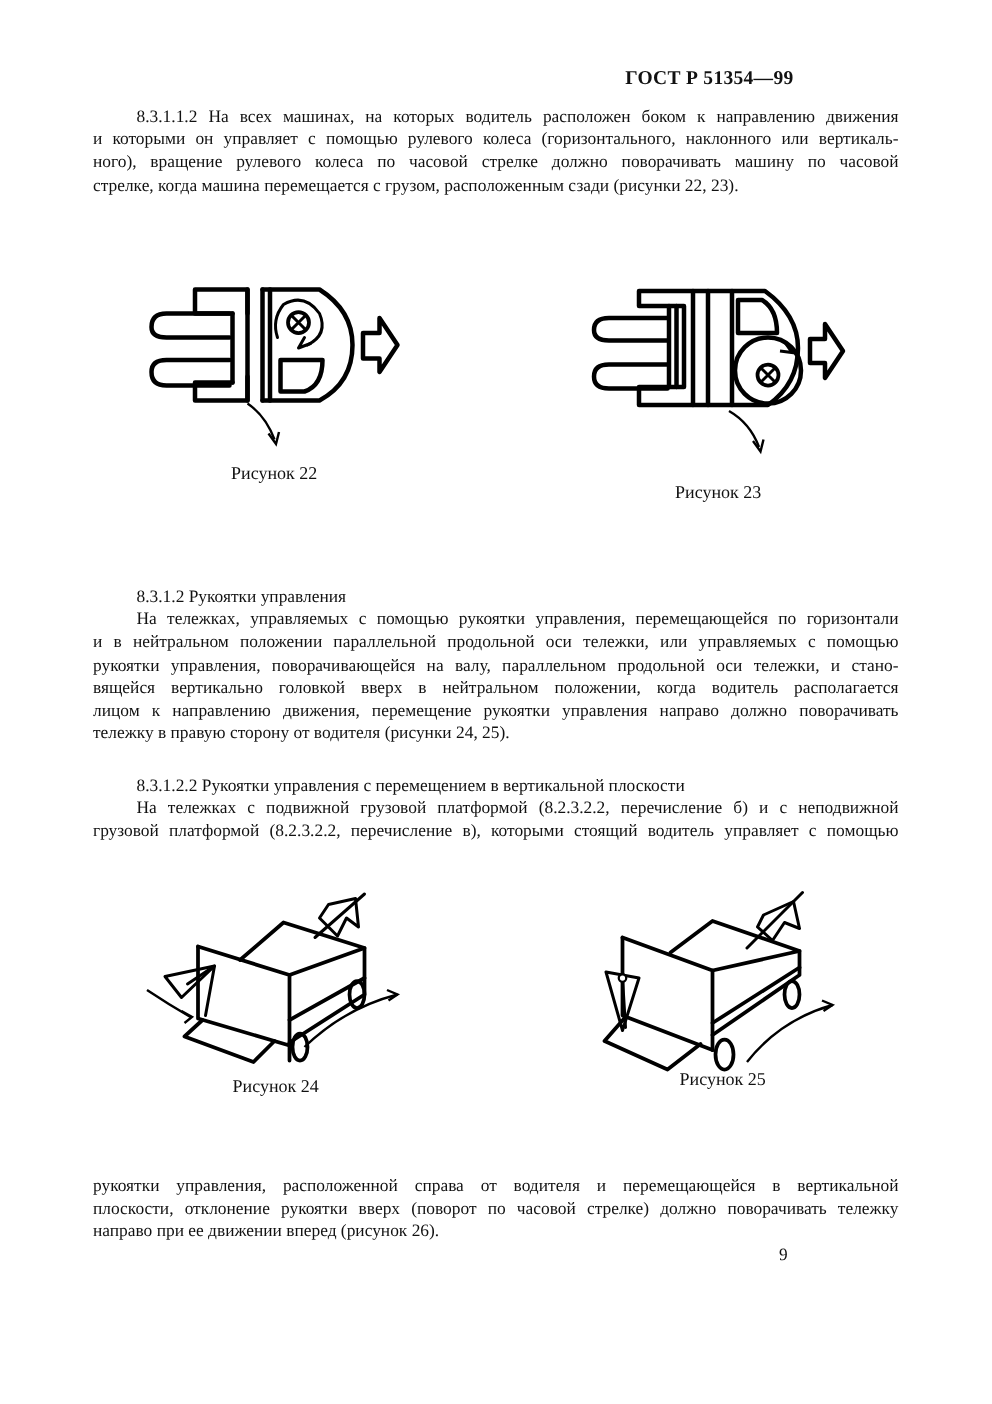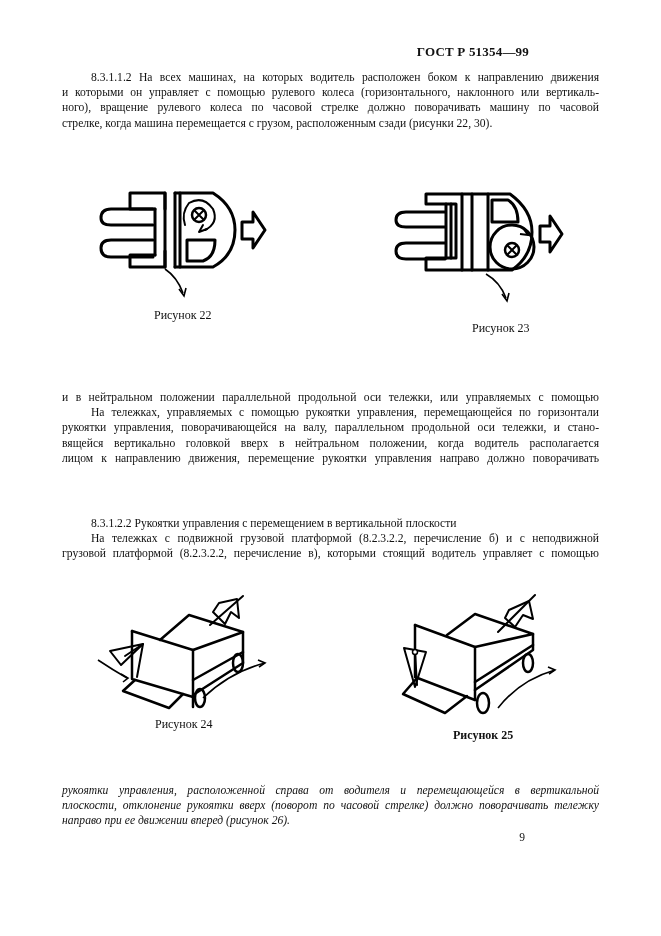--- a/index.html
+++ b/index.html
@@ -20,21 +20,21 @@
 <body>
 
 <div class="page">
 
   <div class="hdr">ГОСТ Р 51354—99</div>
 
   <div class="p" style="top:70px;">
     <span class="line indent">8.3.1.1.2  На всех машинах, на которых водитель расположен боком к направлению движения</span>
     <span class="line">и которыми он управляет с помощью рулевого колеса (горизонтального, наклонного или вертикаль-</span>
     <span class="line">ного), вращение рулевого колеса по часовой стрелке должно поворачивать машину по часовой</span>
-    <span class="line last">стрелке, когда машина перемещается с грузом, расположенным сзади (рисунки 22, 30).</span>
+    <span class="line last">стрелке, когда машина перемещается с грузом, расположенным сзади (рисунки 22, 23).</span>
   </div>
 
   <div class="fig" style="left:95px; top:185px; width:180px; height:115px;">
     <svg width="180" height="115" viewBox="0 0 180 115">
       <g fill="none" stroke="#000" stroke-width="3" stroke-linejoin="round" stroke-linecap="round">
 
         <path d="M58 24 L16 24 Q6 24 6 33 Q6 40 16 40 L58 40"></path>
         <path d="M58 55 L16 55 Q6 55 6 63 Q6 72 16 72 L58 72"></path>
 
         <path d="M60 24 L60 70"></path>
@@ -77,28 +77,30 @@
         <circle cx="122" cy="57" r="22"></circle>
       </g>
       <path d="M133 38 L138 45 L130 44" fill="none" stroke="#000" stroke-width="2"></path>
       <circle cx="122" cy="60" r="7" fill="none" stroke="#000" stroke-width="2.5"></circle>
       <path d="M117 55 L127 65 M127 55 L117 65" stroke="#000" stroke-width="2"></path>
       <path d="M150 36 L160 36 L160 26 L172 44 L160 62 L160 52 L150 52 Z" fill="none" stroke="#000" stroke-width="3" stroke-linejoin="round"></path>
       <path d="M96 84 Q110 92 116 108" fill="none" stroke="#000" stroke-width="1.6"></path>
       <path d="M112 104 L117 111 L119 103" fill="none" stroke="#000" stroke-width="1.6"></path>
     </svg>
   </div>
-  <div class="cap" style="left:450px; top:321px;margin-left:22px;">Рисунок 23</div>
+  <div class="cap" style="left:450px; top:321px;">Рисунок 23</div>
 
   <div class="p" style="top:390px;">
+    <span class="line last indent">8.3.1.2  Рукоятки управления</span>
+    <span class="line indent">На тележках, управляемых с помощью рукоятки управления, перемещающейся по горизонтали</span>
     <span class="line">и в нейтральном положении параллельной продольной оси тележки, или управляемых с помощью</span>
-    <span class="line indent">На тележках, управляемых с помощью рукоятки управления, перемещающейся по горизонтали</span>
     <span class="line">рукоятки управления, поворачивающейся на валу, параллельном продольной оси тележки, и стано-</span>
     <span class="line">вящейся вертикально головкой вверх в нейтральном положении, когда водитель располагается</span>
     <span class="line">лицом к направлению движения, перемещение рукоятки управления направо должно поворачивать</span>
+    <span class="line last">тележку в правую сторону от водителя (рисунки 24, 25).</span>
   </div>
 
   <div class="p" style="top:516px;">
     <span class="line last indent">8.3.1.2.2  Рукоятки управления с перемещением в вертикальной плоскости</span>
     <span class="line indent">На тележках с подвижной грузовой платформой (8.2.3.2.2, перечисление б) и с неподвижной</span>
     <span class="line">грузовой платформой (8.2.3.2.2, перечисление в), которыми стоящий водитель управляет с помощью</span>
   </div>
 
   <div class="fig" style="left:95px; top:590px; width:180px; height:120px;">
     <svg width="180" height="120" viewBox="0 0 180 120">
@@ -150,22 +152,22 @@
         <path d="M20 62 L22 95" stroke-width="2"></path>
 
         <path d="M103 42 L140 5" stroke-width="2"></path>
         <path d="M110 28 L114 20 L134 11 L138 29 L128 25 L120 37 Z" stroke-width="2"></path>
       </g>
       <circle cx="20" cy="62" r="2.5" fill="#fff" stroke="#000" stroke-width="1.5"></circle>
       <path d="M103 118 Q125 90 160 80" fill="none" stroke="#000" stroke-width="1.6"></path>
       <path d="M153 77 L160 80 L154 84" fill="none" stroke="#000" stroke-width="1.6"></path>
     </svg>
   </div>
-  <div class="cap" style="left:453px; top:728px;font-weight:bold;">Рисунок 25</div>
+  <div class="cap" style="left:453px; top:712px;">Рисунок 25</div>
 
-  <div class="p" style="top:783px;font-style:italic;">
+  <div class="p" style="top:783px;">
     <span class="line">рукоятки управления, расположенной справа от водителя и перемещающейся в вертикальной</span>
     <span class="line">плоскости, отклонение рукоятки вверх (поворот по часовой стрелке) должно поворачивать тележку</span>
     <span class="line last">направо при ее движении вперед (рисунок 26).</span>
   </div>
 
   <div class="pnum">9</div>
 </div>
 
 </body></html>

